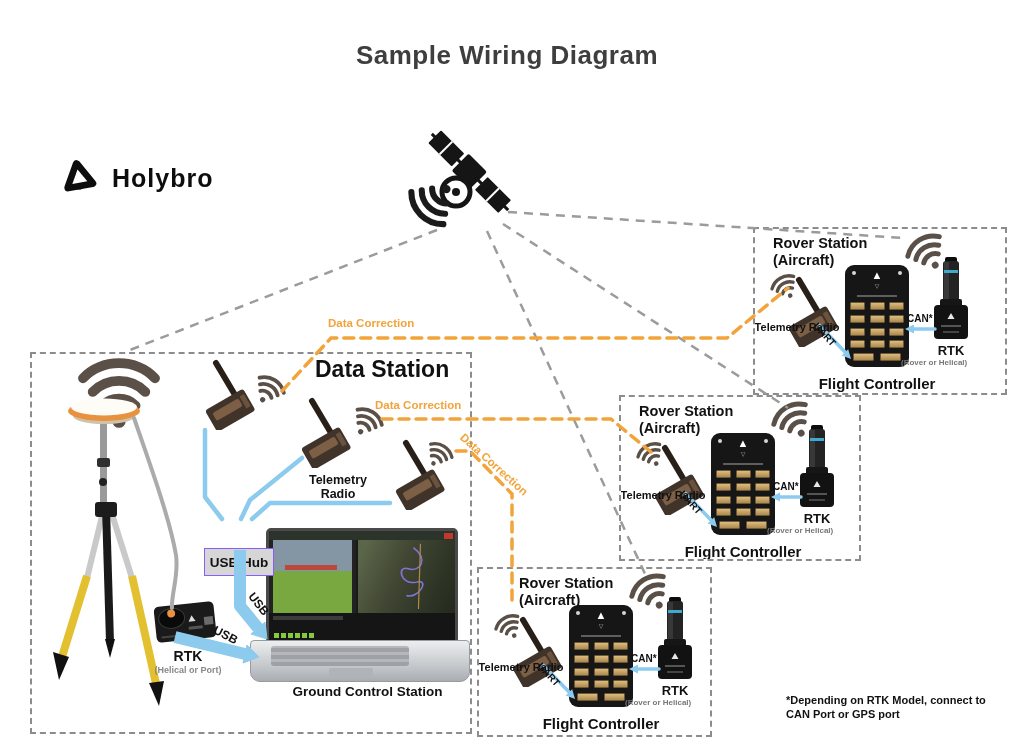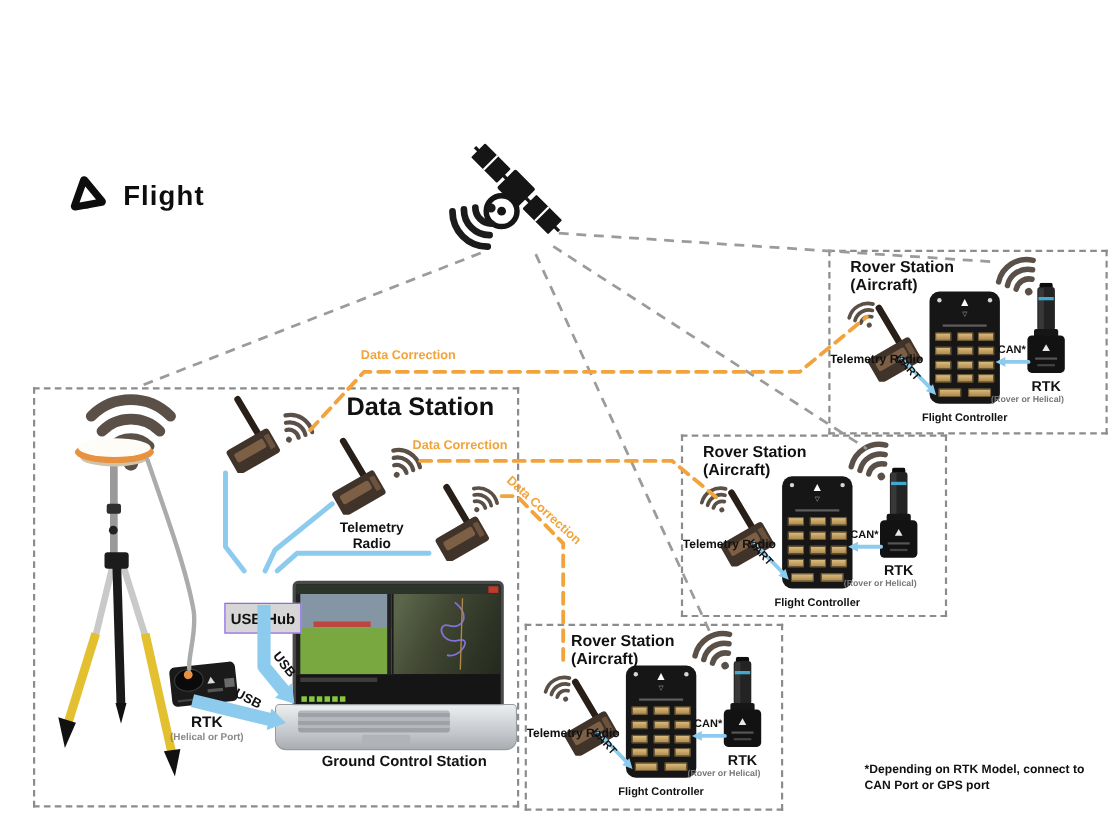--- a/index.html
+++ b/index.html
@@ -57,21 +57,21 @@
   .fc-ports{position:absolute;left:5px;right:5px;top:37px;bottom:6px;display:flex;flex-wrap:wrap;
             justify-content:space-between;align-content:space-between;}
   .fc-ports i,.fc-ports b{display:block;height:8px;background:linear-gradient(#dcbc7e,#ad8a4e);
             border:1px solid #6e5836;border-radius:1px;box-sizing:border-box;}
   .fc-ports i{width:15px;}
   .fc-ports b{width:21px;margin:0 3px;}
   
   .rv-title{left:18px;top:6px;font-size:14.5px;line-height:1.2;}
   .rv-radio-label{left:-2px;top:92px;width:88px;font-size:11px;text-align:center;line-height:1.15;}
   .rv-fc{left:90px;top:36px;}
-  .rv-fc-label{left:58px;top:146px;width:128px;font-size:10px;text-align:center;}
+  .rv-fc-label{left:58px;top:146px;width:128px;font-size:15px;text-align:center;}
   .rv-rtk{left:178px;top:28px;width:36px;height:84px;}
   .rv-rtk-label{left:168px;top:114px;width:56px;font-size:13px;text-align:center;}
   .rv-rtk-sub{left:146px;top:129px;width:88px;font-size:8px;color:#777;text-align:left;}
   .rv-uart{left:56px;top:100px;font-size:10px;transform:rotate(48deg);}
   .rv-can{left:152px;top:84px;font-size:10px;}
   .rv-lines{position:absolute;left:0;top:0;width:240px;height:162px;z-index:6;}
   .rv-wifi-corner{left:150px;top:3px;width:44px;height:40px;transform:rotate(-32deg);}
   .rv-radio-wifi{left:15px;top:44px;width:30px;height:27px;transform:rotate(-30deg);}
   .rv-radio{left:26px;top:46px;width:64px;height:72px;}
   
@@ -117,30 +117,31 @@
       <path d="M64 96 L90 123" fill="none" stroke="#8CCBEE" stroke-width="3.5" stroke-linecap="round"></path>
       <polygon points="96,130 86.6,126.5 93.2,120.3" fill="#8CCBEE"></polygon>
       <path d="M180 100 L158 100" fill="none" stroke="#8CCBEE" stroke-width="3.5" stroke-linecap="round"></path>
       <polygon points="150,100 159,104.5 159,95.5" fill="#8CCBEE"></polygon>
     </symbol>
   </defs>
 </svg>
 
 <div id="canvas">
 
+  <div class="title">Sample Wiring Diagram</div>
 
   <div class="logo">
     <svg viewBox="0 0 40 46">
       <g transform="rotate(-10 20 23)">
         <path d="M20 8 L33 31 L7 31 Z" fill="none" stroke="#0d0d0d" stroke-width="8" stroke-linejoin="round"></path>
         <path d="M20 14 L28 28 L12 28 Z" fill="#fff"></path>
         <path d="M10 30 q6 6 16 2 q-8 7 -16 -2 Z" fill="#0d0d0d"></path>
       </g>
     </svg>
-    <span>Flight</span>
+    <span>Holybro</span>
   </div>
 
   <svg class="icon" style="left:398px;top:130px;width:140px;height:90px;" viewBox="0 0 140 90">
     <g transform="rotate(45 72 42)">
       <line x1="18" y1="42" x2="126" y2="42" stroke="#151515" stroke-width="3"></line>
       <rect x="22" y="33" width="33" height="18" rx="1" fill="#151515"></rect>
       <rect x="58" y="30" width="26" height="24" rx="2" fill="#151515"></rect>
       <rect x="88" y="33" width="33" height="18" rx="1" fill="#151515"></rect>
       <line x1="38" y1="33" x2="38" y2="51" stroke="#fff" stroke-width="2"></line>
       <line x1="104" y1="33" x2="104" y2="51" stroke="#fff" stroke-width="2"></line>

